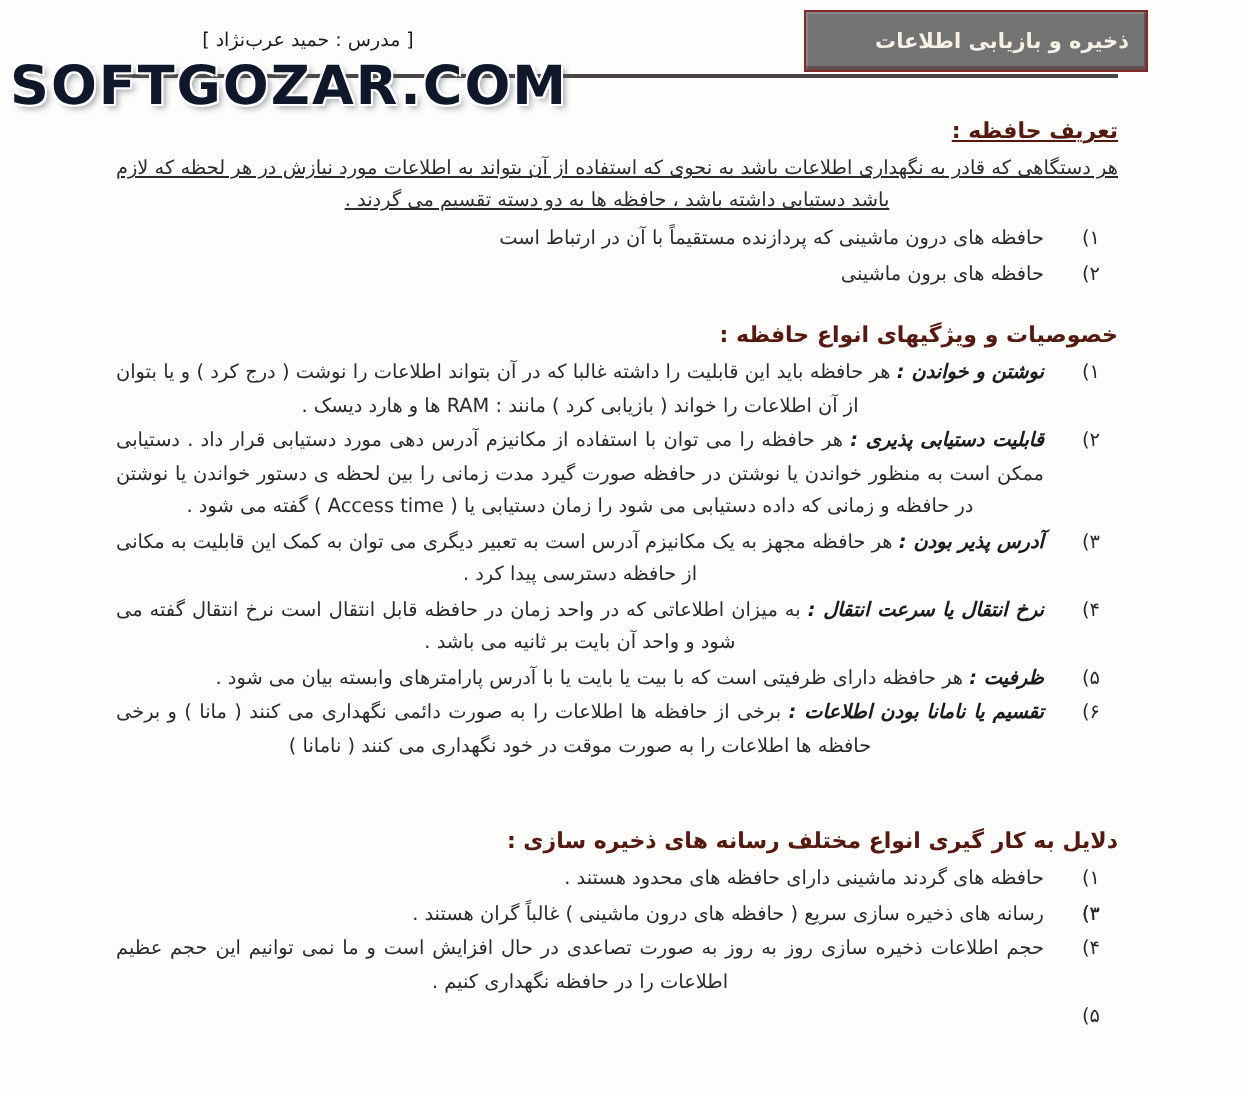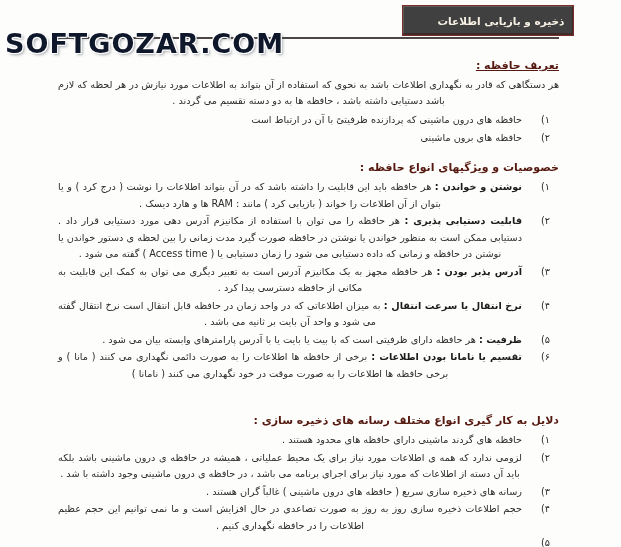--- a/index.html
+++ b/index.html
@@ -61,71 +61,73 @@
   .section { margin-bottom:15px; }
   .section.props { margin-bottom:23px; }
   .section-title {
     font-size:11px; font-weight:bold;
     margin-bottom:5px; letter-spacing:0;
   }
   .para {
     font-size:9.7px; line-height:16px;
     text-align:justify; text-align-last:center;
     color:#2b2b2b;
+    text-decoration:underline;
   }
   .plain-list { margin-top:3px; }
   .li {
     position:relative; padding-right:37px;
     font-size:9.7px; line-height:16.5px;
     text-align:justify; color:#2b2b2b;
     margin-bottom:1px;
   }
   .li.short { text-align:right; }
   .li.centered-last { text-align-last:center; }
   .li .num { position:absolute; right:9px; top:0; }
-  .li .lead { font-weight:bold; color:#1c1c1c; }
+  .li .lead { font-weight:bold; color:#1c1c1c;font-style:italic; }
 </style>
 </head>
 <body>
 
 <div class="page">
 
-  <div class="badge" style="background-color: #404040; padding-left: 26px;">ذخیره و بازیابی اطلاعات</div>
+  <div class="badge" style="background-color: #737373; padding-left: 26px;">ذخیره و بازیابی اطلاعات</div>
 
+  <div class="instructor">[ مدرس : حمید عرب‌نژاد ]</div>
 
   <div class="rule"></div>
 
   <div class="watermark">
     <div class="wm-site" style="color: #0f172a;">SOFTGOZAR.COM</div>
   </div>
 
   <div class="doc">
 
     <div class="section">
       <div class="section-title" style="color: rgb(85, 25, 15); text-decoration: underline;">تعریف حافظه :</div>
       <div class="para">هر دستگاهی که قادر به نگهداری اطلاعات باشد به نحوی که استفاده از آن بتواند به اطلاعات مورد نیازش در هر لحظه که لازم باشد دستیابی داشته باشد ، حافظه ها به دو دسته تقسیم می گردند .</div>
       <div class="plain-list">
         <div class="li short">
           <span class="num">۱)</span>
-          <span>حافظه های درون ماشینی که پردازنده ظرفیتیً با آن در ارتباط است</span>
+          <span>حافظه های درون ماشینی که پردازنده مستقیماً با آن در ارتباط است</span>
         </div>
         <div class="li short">
           <span class="num">۲)</span>
           <span>حافظه های برون ماشینی</span>
         </div>
       </div>
     </div>
 
     <div class="section props">
       <div class="section-title" style="color: rgb(85, 25, 15);">خصوصیات و ویژگیهای انواع حافظه :</div>
       <div class="plain-list">
         <div class="li centered-last">
           <span class="num">۱)</span>
           <span class="lead">نوشتن و خواندن :</span>
-          <span>هر حافظه باید این قابلیت را داشته باشد که در آن بتواند اطلاعات را نوشت ( درج کرد ) و یا بتوان از آن اطلاعات را خواند ( بازیابی کرد ) مانند : RAM ها و هارد دیسک .</span>
+          <span>هر حافظه باید این قابلیت را داشته غالبا که در آن بتواند اطلاعات را نوشت ( درج کرد ) و یا بتوان از آن اطلاعات را خواند ( بازیابی کرد ) مانند : RAM ها و هارد دیسک .</span>
         </div>
         <div class="li centered-last">
           <span class="num">۲)</span>
           <span class="lead">قابلیت دستیابی پذیری :</span>
           <span>هر حافظه را می توان با استفاده از مکانیزم آدرس دهی مورد دستیابی قرار داد . دستیابی ممکن است به منظور خواندن یا نوشتن در حافظه صورت گیرد مدت زمانی را بین لحظه ی دستور خواندن یا نوشتن در حافظه و زمانی که داده دستیابی می شود را زمان دستیابی یا ( Access time ) گفته می شود .</span>
         </div>
         <div class="li centered-last">
           <span class="num">۳)</span>
           <span class="lead">آدرس پذیر بودن :</span>
           <span>هر حافظه مجهز به یک مکانیزم آدرس است به تعبیر دیگری می توان به کمک این قابلیت به مکانی از حافظه دسترسی پیدا کرد .</span>
@@ -150,21 +152,20 @@
 
     <div class="section">
       <div class="section-title" style="color: rgb(85, 25, 15); margin-top: 32px;">دلایل به کار گیری انواع مختلف رسانه های ذخیره سازی :</div>
       <div class="plain-list">
         <div class="li short">
           <span class="num">۱)</span>
           <span>حافظه های گردند ماشینی دارای حافظه های محدود هستند .</span>
         </div>
         <div class="li centered-last">
           <span class="num">۲)</span>
-          <span>لزومی ندارد که همه ی اطلاعات مورد نیاز برای یک محیط عملیاتی ، همیشه در حافظه ی درون ماشینی باشد بلکه باید آن دسته از اطلاعات که مورد نیاز برای اجرای برنامه می باشد ، در حافظه ی درون ماشینی وجود داشته با شد .</span>
         </div>
         <div class="li short">
           <span class="num">۳)</span>
           <span>رسانه های ذخیره سازی سریع ( حافظه های درون ماشینی ) غالباً گران هستند .</span>
         </div>
         <div class="li centered-last">
           <span class="num">۴)</span>
           <span>حجم اطلاعات ذخیره سازی روز به روز به صورت تصاعدی در حال افزایش است و ما نمی توانیم این حجم عظیم اطلاعات را در حافظه نگهداری کنیم .</span>
         </div>
         <div class="li short">

